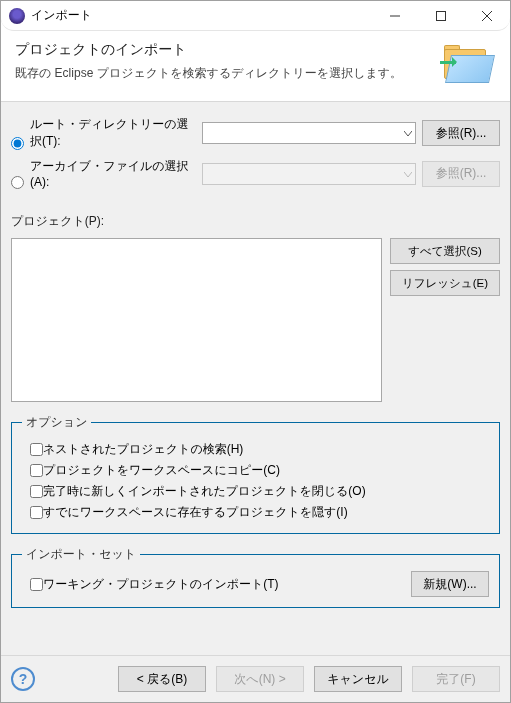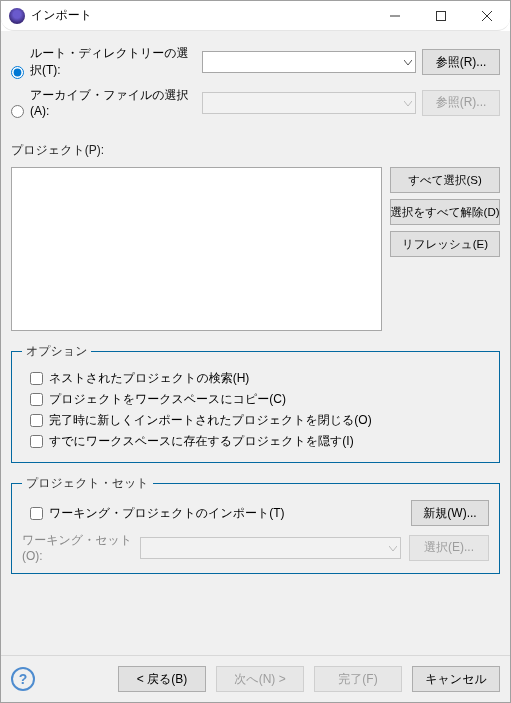--- a/index.html
+++ b/index.html
@@ -126,21 +126,21 @@
   }
   .projects-side { display:flex; flex-direction:column; gap:6px; width:110px; }
   .projects-side .btn { min-width:100px; width:100%; white-space:nowrap; font-size:11.5px; padding:0 6px;}
 
   fieldset {
     border:1px solid #0369a1;
     padding: 8px 10px 10px 10px;
     margin-top:4px;
   }
   legend { padding: 0 4px; color:#333; }
-  .check-row { display:flex; align-items:center; gap:6px; padding:2px 8px; }
+  .check-row { display:flex; align-items:center; gap:0; padding:2px 8px; }
   .ws-row { display:flex; align-items:center; gap:8px; margin-top:6px;}
   .ws-label { width:110px; color:#888; }
   .ws-row .combo { flex:1; }
   .ws-row .btn { min-width:80px; }
 
   .footer {
     border-top: 1px solid #d8d8d8;
     background: #f0f0f0;
     padding: 10px;
     display:flex; align-items:center; justify-content:flex-end; gap:10px;
@@ -174,20 +174,32 @@
       </div>
       <div class="titlebar-btn">
         <svg viewBox="0 0 10 10">
             <line x1="0" y1="0" x2="10" y2="10" stroke="#333" stroke-width="1"></line>
             <line x1="10" y1="0" x2="0" y2="10" stroke="#333" stroke-width="1"></line>
           </svg>
       </div>
     </div>
   </div>
 
+  <div class="header">
+    <div class="header-left">
+      <div class="header-title">プロジェクトのインポート</div>
+      <div class="header-desc">既存の Eclipse プロジェクトを検索するディレクトリーを選択します。</div>
+    </div>
+    <div class="header-icon">
+      <div class="folder-tab"></div>
+      <div class="folder-back"></div>
+      <div class="folder-front"></div>
+      <div class="arrow-in"></div>
+    </div>
+  </div>
 
   <div class="content">
 
     <div class="row radio-row">
       <label>
         <input type="radio" name="src" checked="" style="">
         <span>ルート・ディレクトリーの選択(T):</span>
       </label>
       <div class="combo">
         <input class="combo-input" value="" style="">
@@ -215,21 +227,20 @@
       </div>
       <div class="btn disabled">参照(R)...</div>
     </div>
 
     <div class="section-label">プロジェクト(P):</div>
 
     <div class="projects-area">
       <div class="projects-list"></div>
       <div class="projects-side">
         <div class="btn">すべて選択(S)</div>
-        <div class="btn">選択をすべて解除(D)</div>
         <div class="btn">リフレッシュ(E)</div>
       </div>
     </div>
 
     <fieldset>
       <legend>オプション</legend>
       <div class="check-row">
         <input type="checkbox" style="">
         <span>ネストされたプロジェクトの検索(H)</span>
       </div>
@@ -241,45 +252,33 @@
         <input type="checkbox" style="">
         <span>完了時に新しくインポートされたプロジェクトを閉じる(O)</span>
       </div>
       <div class="check-row">
         <input type="checkbox" style="">
         <span>すでにワークスペースに存在するプロジェクトを隠す(I)</span>
       </div>
     </fieldset>
 
     <fieldset>
-      <legend>プロジェクト・セット</legend>
+      <legend>インポート・セット</legend>
       <div class="row" style="justify-content:space-between;">
         <label class="check-row" style="flex:1;">
           <input type="checkbox" style="">
           <span>ワーキング・プロジェクトのインポート(T)</span>
         </label>
         <div class="btn">新規(W)...</div>
       </div>
-      <div class="ws-row">
-        <span class="ws-label">ワーキング・セット(O):</span>
-        <div class="combo disabled">
-          <input class="combo-input" disabled="" value="" style="">
-          <span class="combo-chevron">
-            <svg width="8" height="6" viewBox="0 0 8 6">
-                <path d="M0 0 L4 5 L8 0" fill="none" stroke="#bbb" stroke-width="1"></path>
-              </svg>
-          </span>
-        </div>
-        <div class="btn disabled">選択(E)...</div>
-      </div>
     </fieldset>
 
   </div>
 
   <div class="footer">
     <div class="help-btn">?</div>
     <div class="btn">&lt; 戻る(B)</div>
     <div class="btn disabled">次へ(N) &gt;</div>
+    <div class="btn">キャンセル</div>
     <div class="btn disabled">完了(F)</div>
-    <div class="btn">キャンセル</div>
   </div>
 
 </div>
 
 </body></html>

